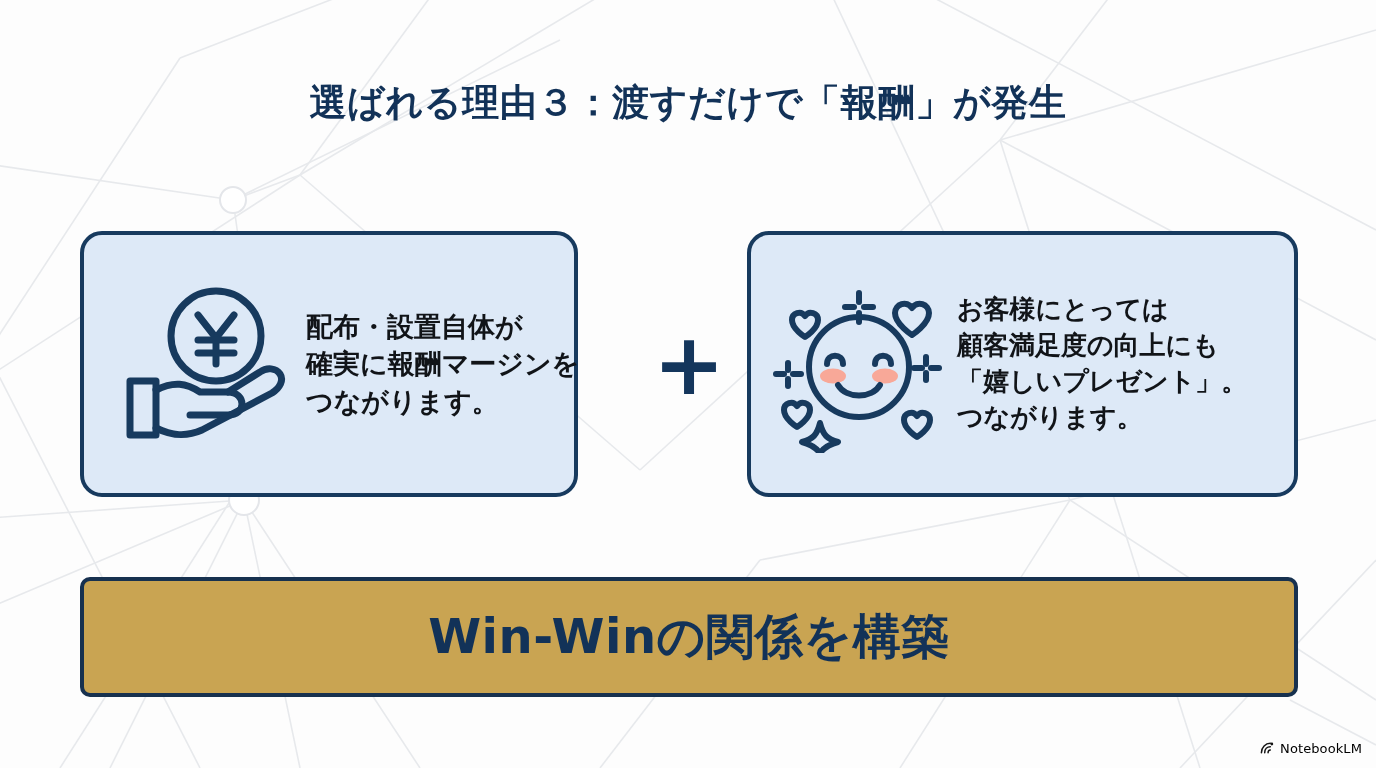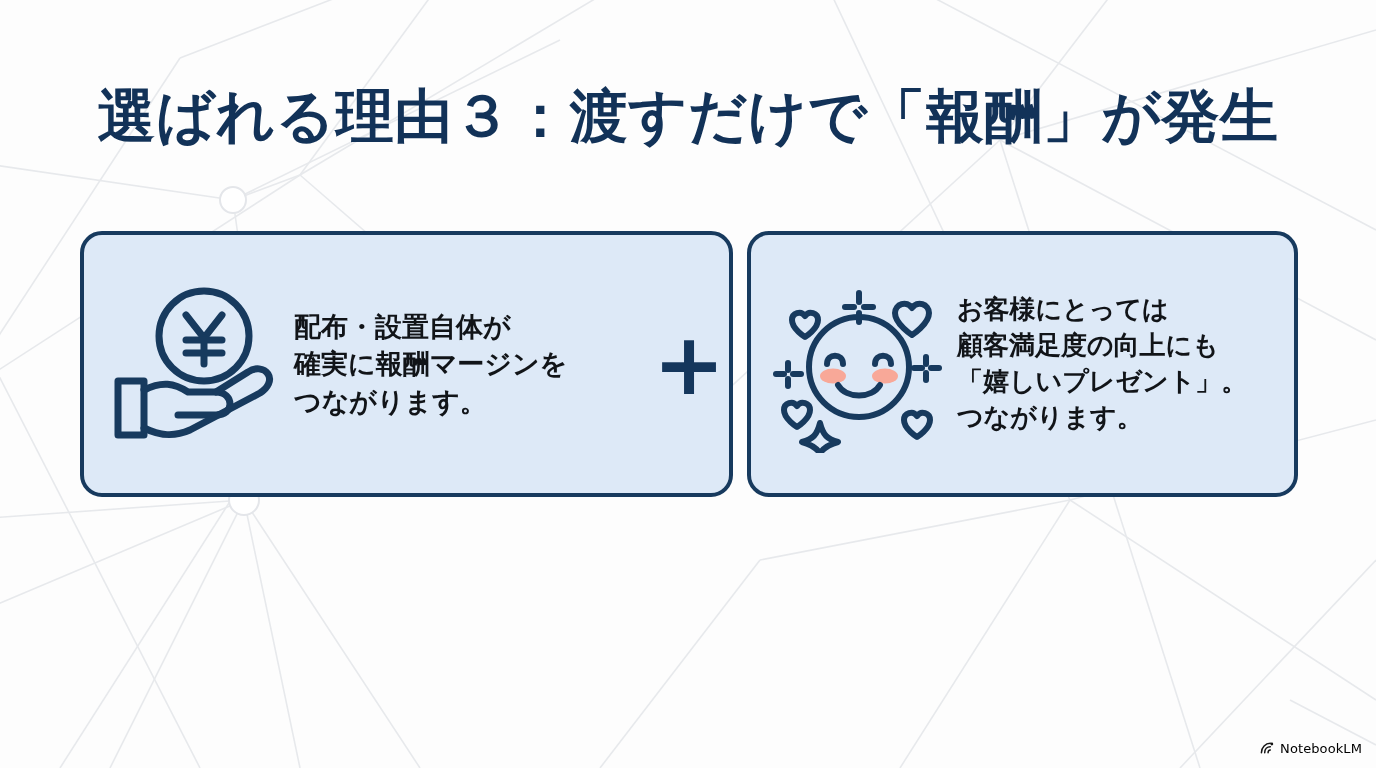--- a/index.html
+++ b/index.html
@@ -31,41 +31,41 @@
     pointer-events: none;
   }
 
   
   #slide-title {
     position: absolute;
     left: 0;
     top: 78px;
     width: 1376px;
     text-align: center;
-    font-size: 58px;
+    font-size: 37px;
     font-weight: bold;
     letter-spacing: 0.5px;
     color: #123258;
     white-space: nowrap;
   }
 
   
   .card {
     position: absolute;
     top: 231px;
     height: 266px;
     background: #dde9f7;
     border: 4px solid #173a5e;
     border-radius: 22px;
     box-sizing: border-box;
     display: flex;
     flex-direction: row;
     align-items: center;
   }
-  #card-left  { left: 80px;  width: 653px; }
+  #card-left  { left: 80px;  width: 498px; padding-left: 12px; }
   #card-right { left: 747px; width: 551px; justify-content: space-between; }
 
   .card-icon {
     flex: 0 0 auto;
     width: 196px;
     display: flex;
     align-items: center;
     justify-content: center;
   }
   #card-left  .card-icon { padding-left: 14px; }
@@ -246,20 +246,23 @@
       </svg>
     </div>
     <div class="card-text">
       <div>お客様にとっては</div>
       <div>顧客満足度の向上にも</div>
       <div>「嬉しいプレゼント」。</div>
       <div>つながります。</div>
     </div>
   </div>
 
+  <div id="gold-banner">
+    <div id="gold-banner-text">Win-Winの関係を構築</div>
+  </div>
 
   <div id="watermark">
     <span style="display:flex;">
       <svg width="15" height="15" viewBox="0 0 16 16" fill="none" aria-hidden="true">
         <path d="M1.5 12.5 C1.5 6.5, 6 2.5, 11 2.5" stroke="#141414" stroke-width="1.6" stroke-linecap="round"></path>
         <path d="M5 12.5 C5 8.6, 7.6 6, 11 6" stroke="#141414" stroke-width="1.6" stroke-linecap="round"></path>
         <path d="M8.6 12.5 C8.6 10.6, 9.8 9.5, 11 9.5" stroke="#141414" stroke-width="1.6" stroke-linecap="round"></path>
         <circle cx="12.6" cy="3.2" r="1.5" fill="#141414"></circle>
       </svg>
     </span>

